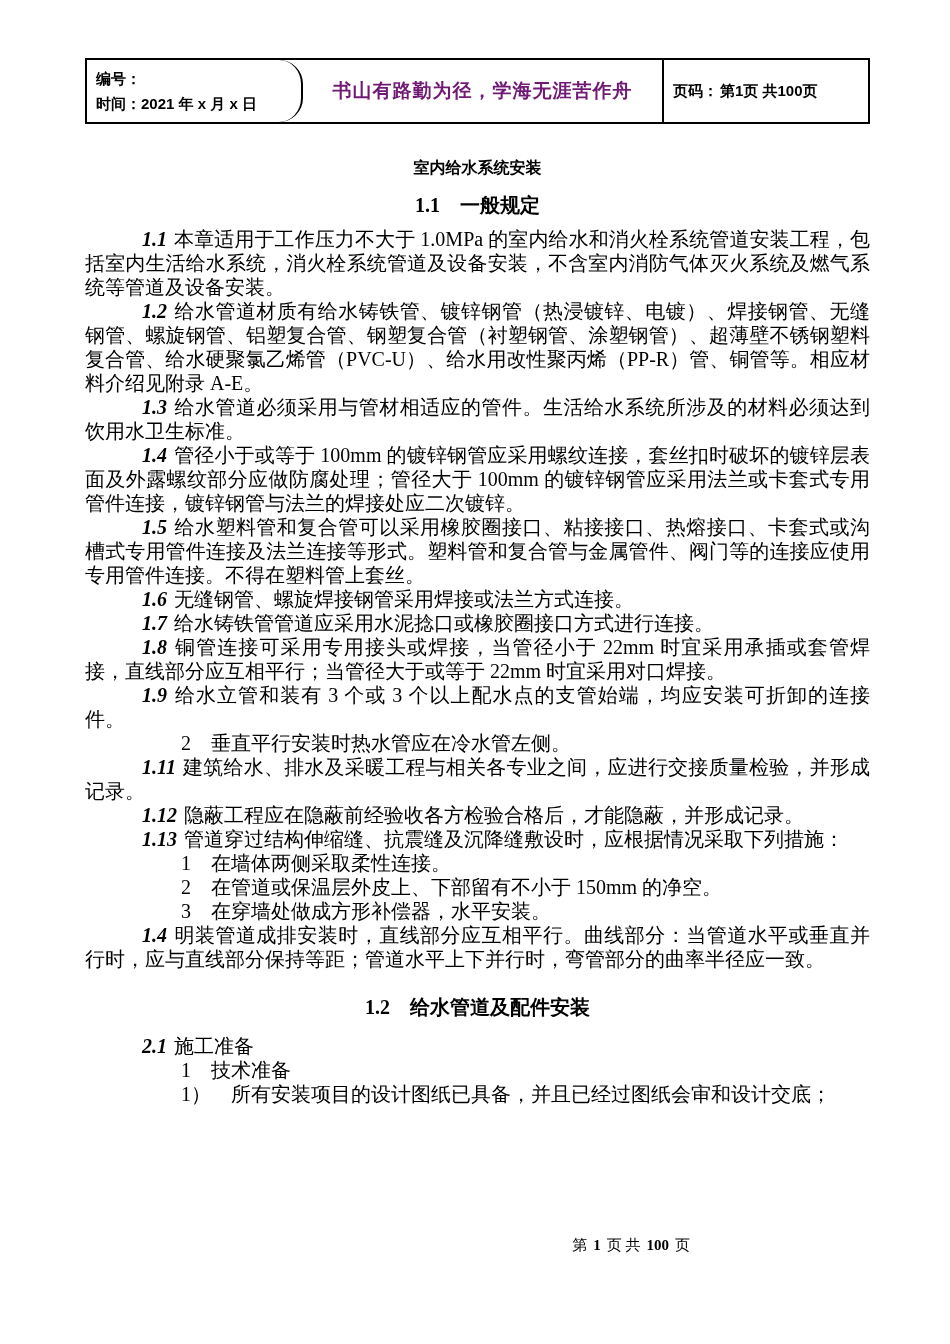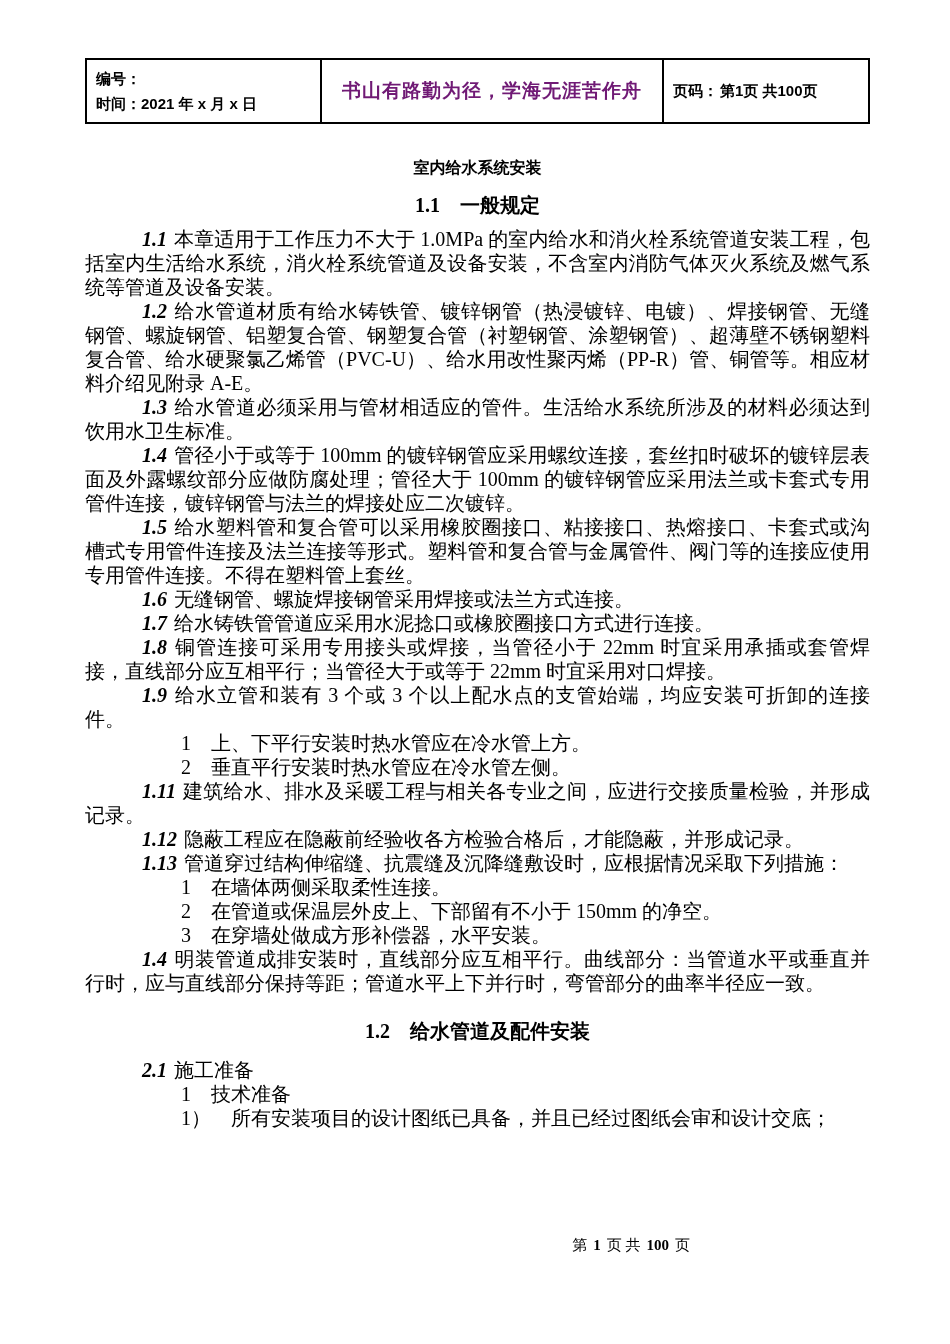--- a/index.html
+++ b/index.html
@@ -19,28 +19,29 @@
   }
   
   .hdr {
     display: flex;
     border: 2px solid #000;
     width: 785px;
     height: 66px;
     box-sizing: border-box;
   }
   .hdr-left {
-    width: 235px;
+    width: 216px;
     border-right: 2px solid #000;
     padding: 6px 9px;
     box-sizing: border-box;
     font-family: "Liberation Sans", sans-serif;
     font-weight: bold;
     font-size: 15px;
     line-height: 25px;
+    border-radius: 24px;
   }
   .hdr-mid {
     flex: 1;
     border-right: 2px solid #000;
     display: flex;
     align-items: center;
     justify-content: center;
     color: #701a75;
     font-weight: bold;
     font-size: 19px;
@@ -122,21 +123,20 @@
   <div class="bodytext">
     <p class="para"><b class="pnum">1.1</b><span>本章适用于工作压力不大于 1.0MPa 的室内给水和消火栓系统管道安装工程，包括室内生活给水系统，消火栓系统管道及设备安装，不含室内消防气体灭火系统及燃气系统等管道及设备安装。</span></p>
     <p class="para"><b class="pnum">1.2</b><span>给水管道材质有给水铸铁管、镀锌钢管（热浸镀锌、电镀）、焊接钢管、无缝钢管、螺旋钢管、铝塑复合管、钢塑复合管（衬塑钢管、涂塑钢管）、超薄壁不锈钢塑料复合管、给水硬聚氯乙烯管（PVC-U）、给水用改性聚丙烯（PP-R）管、铜管等。相应材料介绍见附录 A-E。</span></p>
     <p class="para"><b class="pnum">1.3</b><span>给水管道必须采用与管材相适应的管件。生活给水系统所涉及的材料必须达到饮用水卫生标准。</span></p>
     <p class="para"><b class="pnum">1.4</b><span>管径小于或等于 100mm 的镀锌钢管应采用螺纹连接，套丝扣时破坏的镀锌层表面及外露螺纹部分应做防腐处理；管径大于 100mm 的镀锌钢管应采用法兰或卡套式专用管件连接，镀锌钢管与法兰的焊接处应二次镀锌。</span></p>
     <p class="para"><b class="pnum">1.5</b><span>给水塑料管和复合管可以采用橡胶圈接口、粘接接口、热熔接口、卡套式或沟槽式专用管件连接及法兰连接等形式。塑料管和复合管与金属管件、阀门等的连接应使用专用管件连接。不得在塑料管上套丝。</span></p>
     <p class="para"><b class="pnum">1.6</b><span>无缝钢管、螺旋焊接钢管采用焊接或法兰方式连接。</span></p>
     <p class="para"><b class="pnum">1.7</b><span>给水铸铁管管道应采用水泥捻口或橡胶圈接口方式进行连接。</span></p>
     <p class="para"><b class="pnum">1.8</b><span>铜管连接可采用专用接头或焊接，当管径小于 22mm 时宜采用承插或套管焊接，直线部分应互相平行；当管径大于或等于 22mm 时宜采用对口焊接。</span></p>
     <p class="para"><b class="pnum">1.9</b><span>给水立管和装有 3 个或 3 个以上配水点的支管始端，均应安装可折卸的连接件。</span></p>
-    <p class="sub">1　上、下平行安装时热水管应在冷水管上方。</p>
     <p class="sub">2　垂直平行安装时热水管应在冷水管左侧。</p>
     <p class="para"><b class="pnum">1.11</b><span>建筑给水、排水及采暖工程与相关各专业之间，应进行交接质量检验，并形成记录。</span></p>
     <p class="para"><b class="pnum">1.12</b><span>隐蔽工程应在隐蔽前经验收各方检验合格后，才能隐蔽，并形成记录。</span></p>
     <p class="para"><b class="pnum">1.13</b><span>管道穿过结构伸缩缝、抗震缝及沉降缝敷设时，应根据情况采取下列措施：</span></p>
     <p class="sub">1　在墙体两侧采取柔性连接。</p>
     <p class="sub">2　在管道或保温层外皮上、下部留有不小于 150mm 的净空。</p>
     <p class="sub">3　在穿墙处做成方形补偿器，水平安装。</p>
     <p class="para"><b class="pnum">1.4</b><span>明装管道成排安装时，直线部分应互相平行。曲线部分：当管道水平或垂直并行时，应与直线部分保持等距；管道水平上下并行时，弯管部分的曲率半径应一致。</span></p>
 
     <div class="sec2">1.2　给水管道及配件安装</div>

